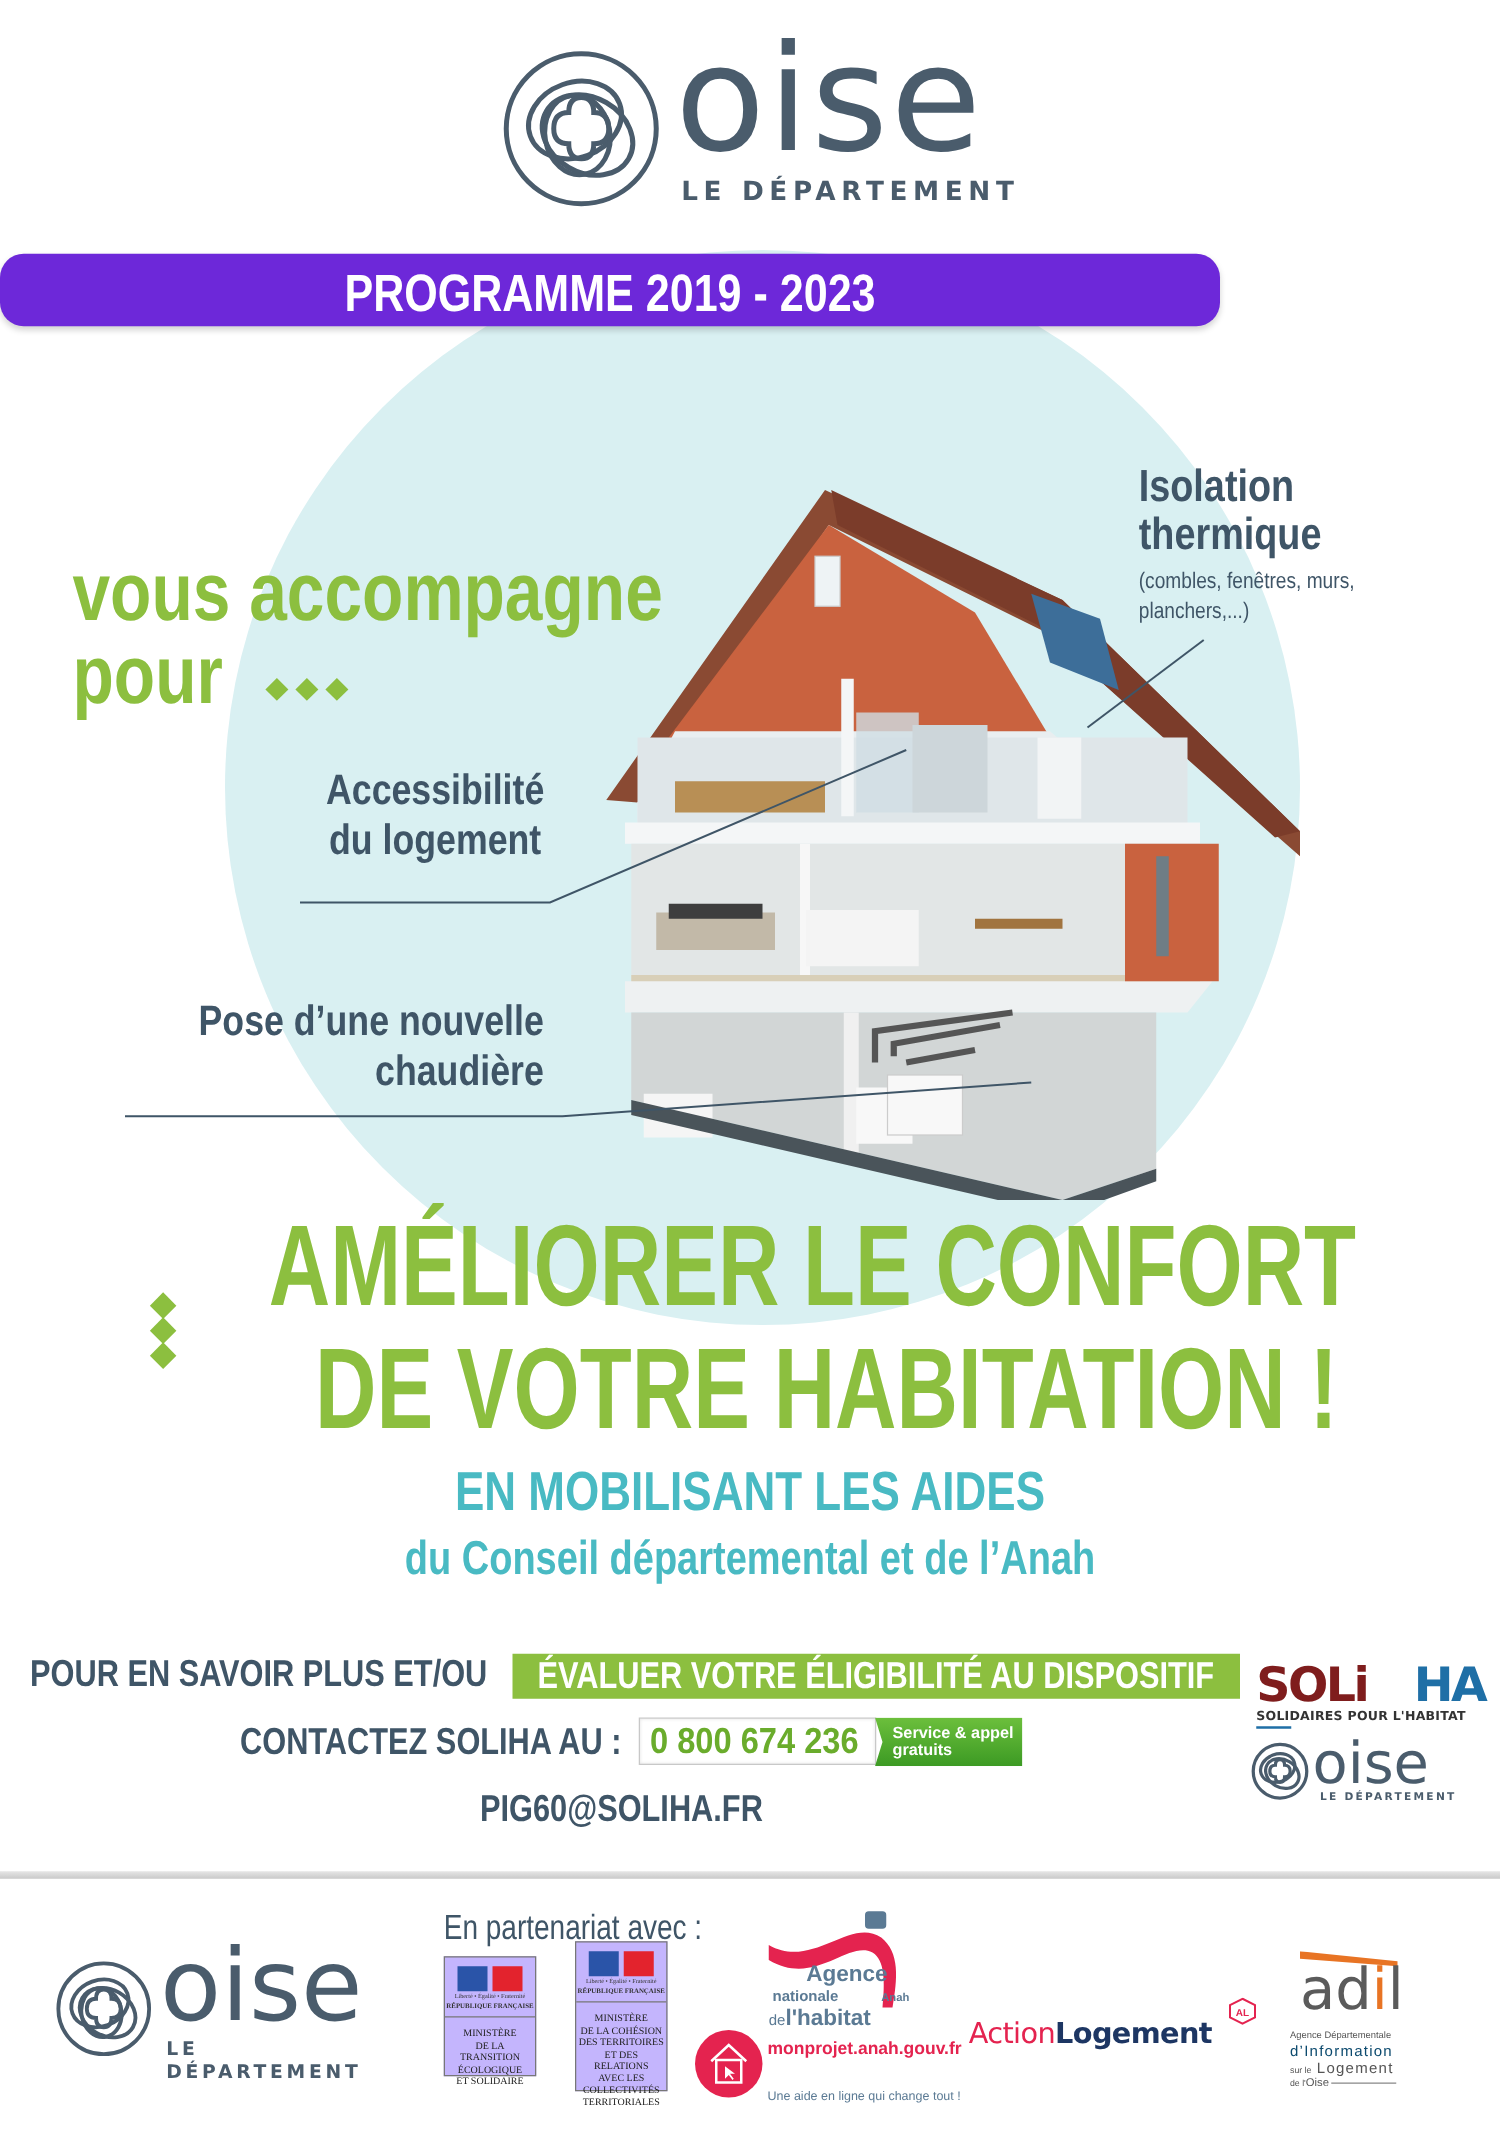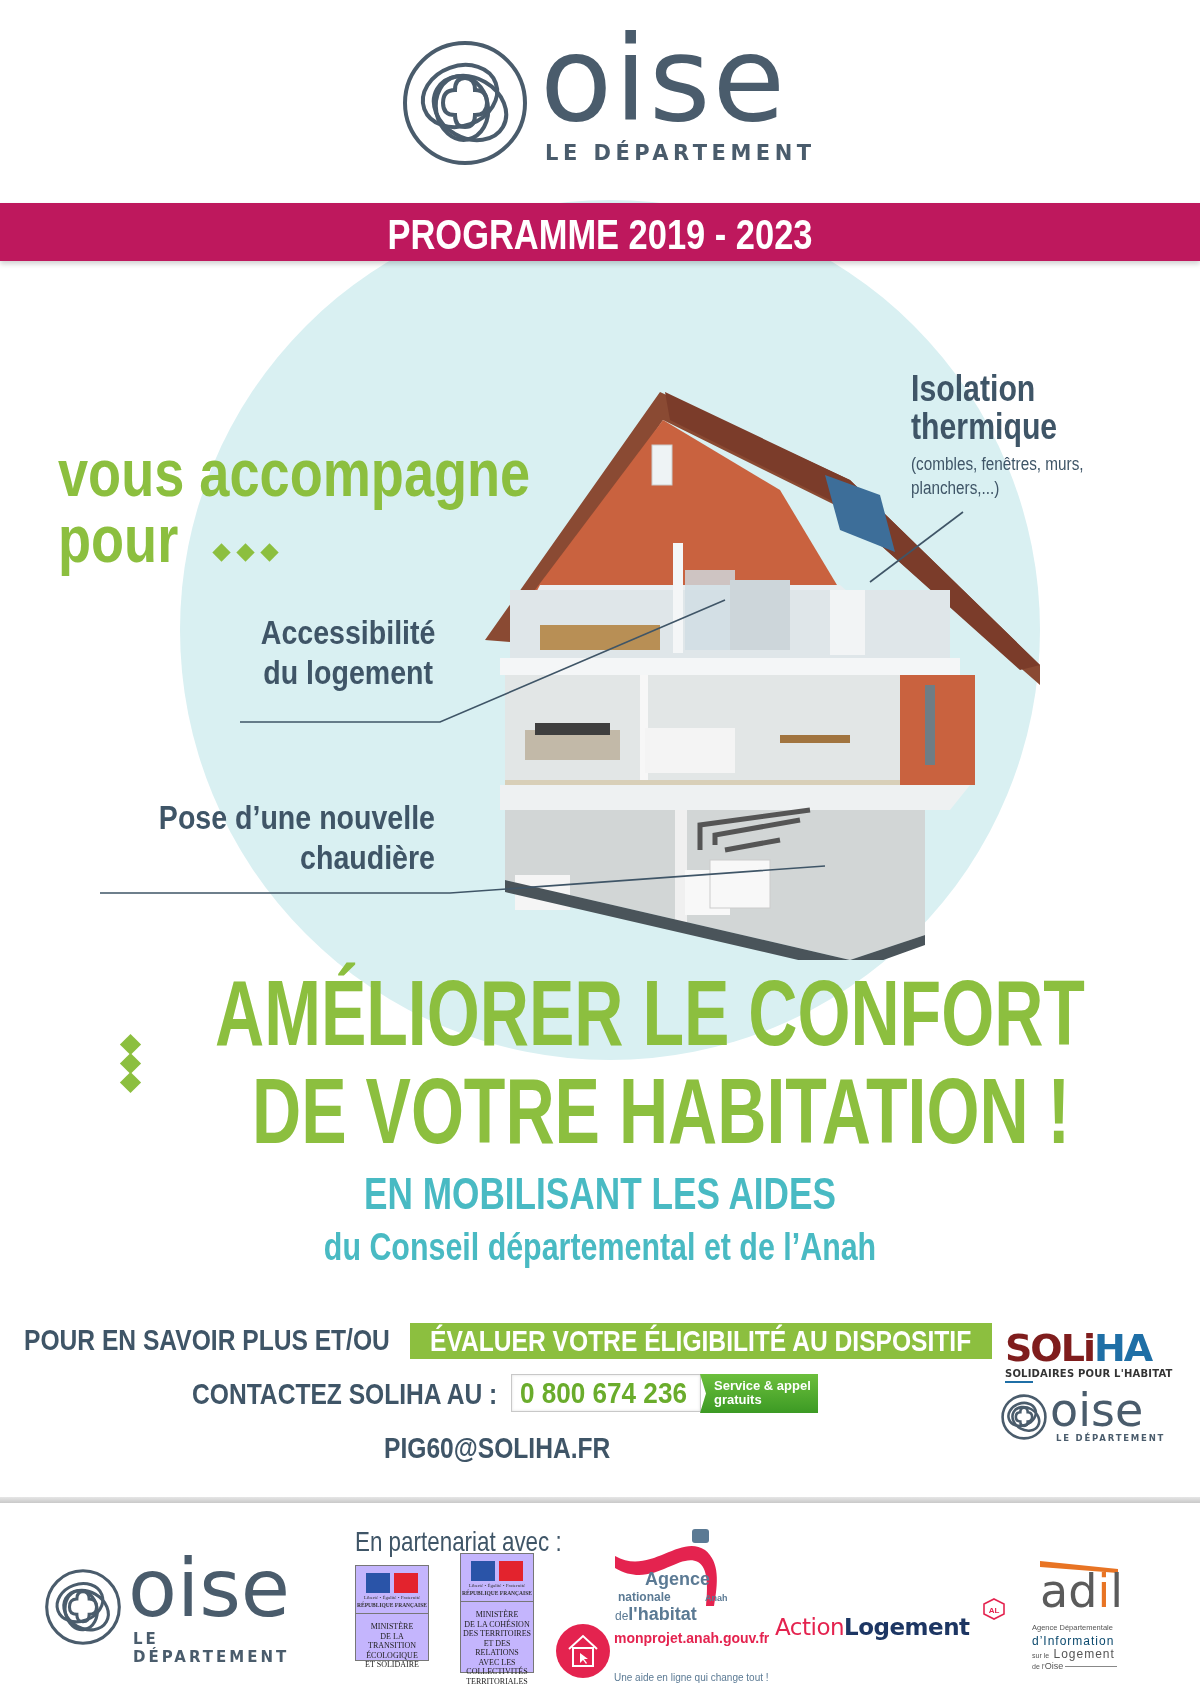--- a/index.html
+++ b/index.html
@@ -6,21 +6,21 @@
   html, body { width: 1200px; height: 1703px; background: #ffffff; overflow: hidden; }
   body { position: relative; font-family: "Liberation Sans", sans-serif; color: #3f5567; }
 
   
   .logo-top { position: absolute; left: 400px; top: 38px; width: 430px; height: 135px; }
   .logo-mark { position: absolute; left: 0; top: 0; }
   .logo-word { position: absolute; left: 140px; top: -18px; font-family: "DejaVu Sans", sans-serif; font-size: 118px; color: #4a5c6c; letter-spacing: 2px; font-weight: normal; line-height: 1; }
   .logo-sub { position: absolute; left: 145px; top: 103px; font-family: "DejaVu Sans", sans-serif; font-weight: bold; font-size: 21px; letter-spacing: 4.5px; color: #4a5c6c; }
 
   
-  .band { position: absolute; left: 0; top: 203px; width: 1200px; height: 58px; background: #be185d; box-shadow: 0 3px 5px rgba(0,0,0,0.18); }
+  .band { position: absolute; left: 0; top: 203px; width: 976px; height: 58px; background: #6d28d9; box-shadow: 0 3px 5px rgba(0,0,0,0.18); border-radius: 19px; }
   .band-text { position: absolute; left: 0; right: 0; top: 8px; text-align: center; color: #fff; font-size: 42px; font-weight: bold; letter-spacing: 0px; transform: scaleX(0.82); }
 
   
   .circle { position: absolute; left: 180px; top: 200px; width: 860px; height: 860px; border-radius: 50%; background: #d9f0f2; }
 
   
   .accomp { position: absolute; left: 58px; top: 440px; color: #8cbf3f; font-size: 66px; font-weight: bold; line-height: 66px; transform: scaleX(0.82); transform-origin: left top; white-space: nowrap; }
   .accomp-dots { position: absolute; left: 215px; top: 545px; }
   .dot { display: inline-block; width: 13px; height: 13px; background: #8cbf3f; transform: rotate(45deg); margin-right: 11px; }
 
@@ -54,21 +54,21 @@
   .c-row2 { position: absolute; left: 192px; top: 1376px; color: #3f5567; font-weight: bold; font-size: 30px; line-height: 36px; white-space: nowrap; transform: scaleX(0.82); transform-origin: left top; }
   .phone-box { position: absolute; left: 511px; top: 1374px; width: 190px; height: 38px; border: 1px solid #c8c8c8; background: #fff; box-shadow: inset 0 0 3px rgba(0,0,0,0.12); color: #6aac2c; font-weight: bold; font-size: 29px; line-height: 36px; padding-left: 8px; white-space: nowrap; }
   .phone-box span { display: inline-block; transform: scaleX(0.9); transform-origin: left center; }
   .free-badge { position: absolute; left: 700px; top: 1374px; width: 118px; height: 39px; background: linear-gradient(#6cbf3c, #3c9a24); color: #fff; font-weight: bold; font-size: 13px; line-height: 14px; padding: 5px 0 0 14px; clip-path: polygon(0 0, 100% 0, 100% 100%, 0 100%, 6px 50%); }
   .c-row3 { position: absolute; left: 384px; top: 1430px; color: #3f5567; font-weight: bold; font-size: 30px; line-height: 36px; white-space: nowrap; transform: scaleX(0.82); transform-origin: left top; }
 
   
   .soliha { position: absolute; left: 1005px; top: 1328px; }
   .soliha-word { font-family: "DejaVu Sans", sans-serif; font-weight: bold; font-size: 38px; line-height: 40px; letter-spacing: -2px; }
   .soliha-word .a { color: #7f1d1d; }
-  .soliha-word .b { color: #1f6fa6; }
+  .soliha-word .b { color: #1f6fa6; padding-left: 37px; }
   .soliha-sub { font-family: "DejaVu Sans", sans-serif; font-weight: bold; font-size: 10px; color: #333; letter-spacing: 0.2px; margin-top: 0px; }
   .soliha-line { width: 28px; height: 2px; background: #1f6fa6; margin-top: 2px; }
 
   .oise-small { position: absolute; left: 1000px; top: 1393px; width: 170px; height: 52px; }
   .oise-small .w { position: absolute; left: 50px; top: -6px; font-family: "DejaVu Sans", sans-serif; font-size: 46px; color: #4a5c6c; line-height: 1; }
   .oise-small .s { position: absolute; left: 56px; top: 40px; font-family: "DejaVu Sans", sans-serif; font-weight: bold; font-size: 8.5px; color: #4a5c6c; letter-spacing: 1.8px; }
 
   
   .footer-sep { position: absolute; left: 0; top: 1497px; width: 1200px; height: 6px; background: linear-gradient(#e6e6e6, #c9c9c9); }
   .partner-title { position: absolute; left: 355px; top: 1527px; color: #3f5567; font-size: 28px; line-height: 30px; white-space: nowrap; transform: scaleX(0.8); transform-origin: left top; }

